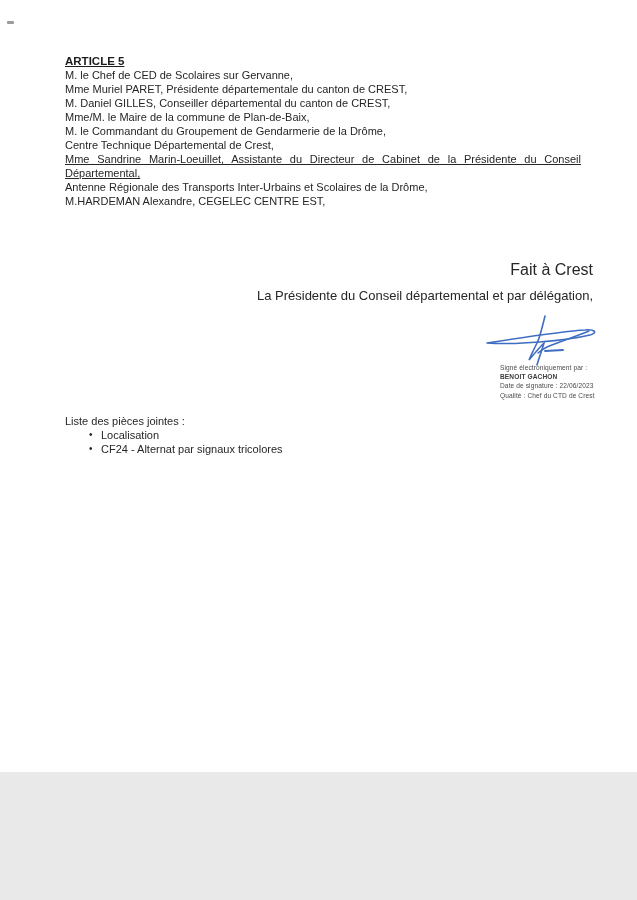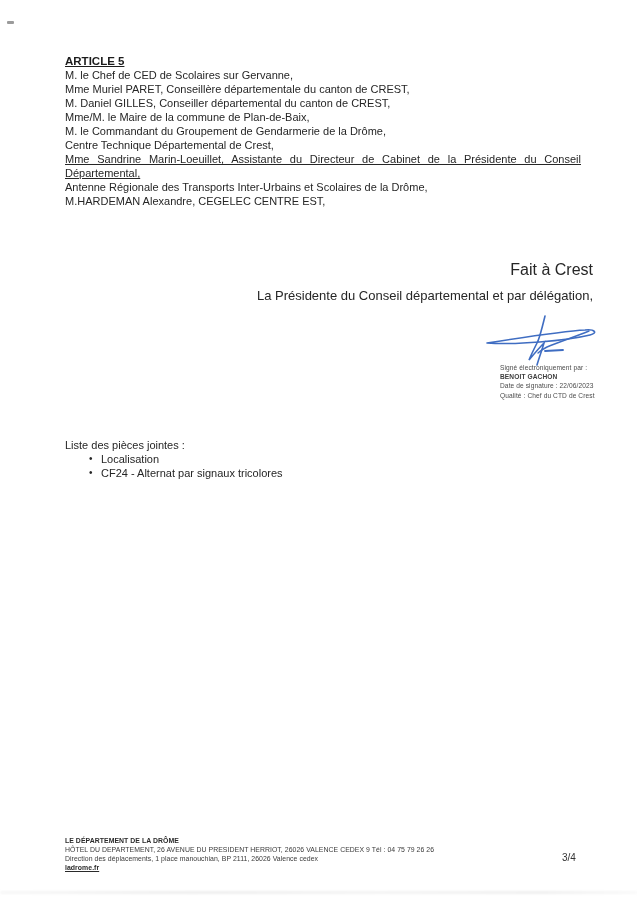--- a/index.html
+++ b/index.html
@@ -1,19 +1,19 @@
 <!DOCTYPE html>
 <html><head>
 <meta charset="utf-8">
 <style>
   html, body { margin: 0; padding: 0; background: #e9e9e9; }
   .page {
     position: relative;
     width: 637px;
-    height: 900px;
+    height: 772px;
     margin: 0 auto;
     background: #ffffff;
     font-family: "Liberation Sans", "DejaVu Sans", sans-serif;
     color: #2a2a2a;
     overflow: hidden;
   }
   
   .artifact-dash {
     position: absolute;
     left: 7px; top: 21px;
@@ -63,21 +63,21 @@
     left: 500px; top: 363px;
     font-size: 6.6px;
     line-height: 9.2px;
     color: #4b4b4b;
     letter-spacing: .1px;
   }
   .signature-meta .sig-name { font-weight: bold; color: #3d3d3d; }
   
   .attachments {
     position: absolute;
-    left: 65px; top: 438px;
+    left: 65px; top: 414px;
     font-size: 11px; line-height: 14px;
     color: #262626;
   }
   .attachment-item { display: flex; padding-left: 24px; }
   .bullet {
     width: 12px;
     flex: 0 0 12px;
     text-align: left;
     font-size: 10px;
   }
@@ -116,21 +116,21 @@
 </head>
 <body>
 
 <div class="page">
 
   <div class="artifact-dash"></div>
 
   <div class="body-block">
     <p class="heading">ARTICLE 5</p>
     <p>M. le Chef de CED de Scolaires sur Gervanne,</p>
-    <p>Mme Muriel PARET, Conseillère départementale du canton de CREST,</p>
+    <p>Mme Muriel PARET, Présidente départementale du canton de CREST,</p>
     <p>M. Daniel GILLES, Conseiller départemental du canton de CREST,</p>
     <p>Mme/M. le Maire de la commune de Plan-de-Baix,</p>
     <p>M. le Commandant du Groupement de Gendarmerie de la Drôme,</p>
     <p>Centre Technique Départemental de Crest,</p>
     <p class="justified">Mme Sandrine Marin-Loeuillet, Assistante du Directeur de Cabinet de la Présidente du Conseil Départemental,</p>
     <p>Antenne Régionale des Transports Inter-Urbains et Scolaires de la Drôme,</p>
     <p>M.HARDEMAN Alexandre, CEGELEC CENTRE EST,</p>
   </div>
 
   <div class="fait-line">Fait à Crest</div>

